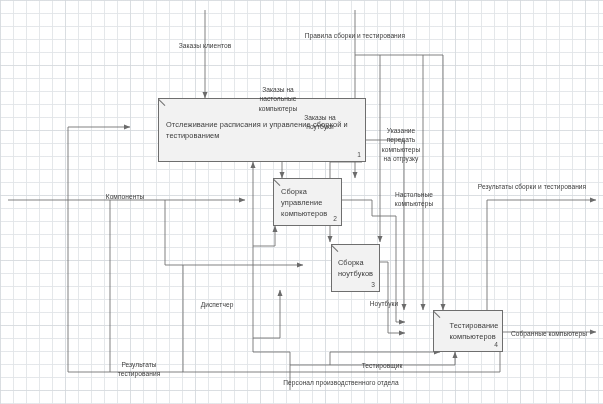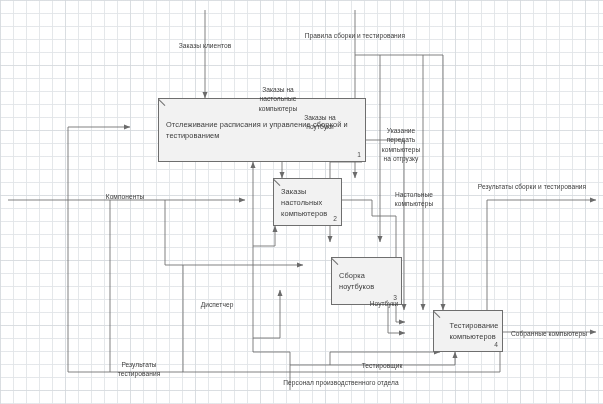--- a/index.html
+++ b/index.html
@@ -113,25 +113,25 @@
   </svg>
 
   <div class="box" style="left:130px;top:98px;width:208px;height:64px;">
     <span class="corner"></span>
     <span class="txt">Отслеживание расписания и управление сборкой и тестированием</span>
     <span class="num">1</span>
   </div>
 
   <div class="box" style="left:245px;top:178px;width:69px;height:48px;">
     <span class="corner"></span>
-    <span class="txt">Заказы настольных компьютеров</span>
+    <span class="txt">Сборка управление компьютеров</span>
     <span class="num">2</span>
   </div>
 
-  <div class="box" style="left:303px;top:257px;width:71px;height:48px;">
+  <div class="box" style="left:303px;top:244px;width:49px;height:48px;">
     <span class="corner"></span>
     <span class="txt">Сборка ноутбуков</span>
     <span class="num">3</span>
   </div>
 
   <div class="box" style="left:405px;top:310px;width:70px;height:42px;padding-left:12px;">
     <span class="corner"></span>
     <span class="txt">Тестирование компьютеров</span>
     <span class="num">4</span>
   </div>

